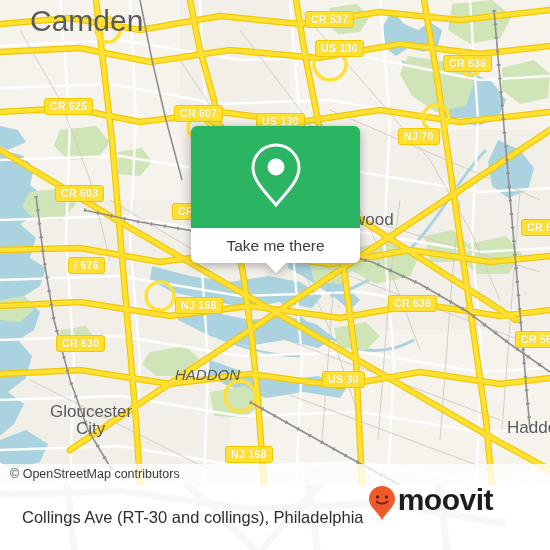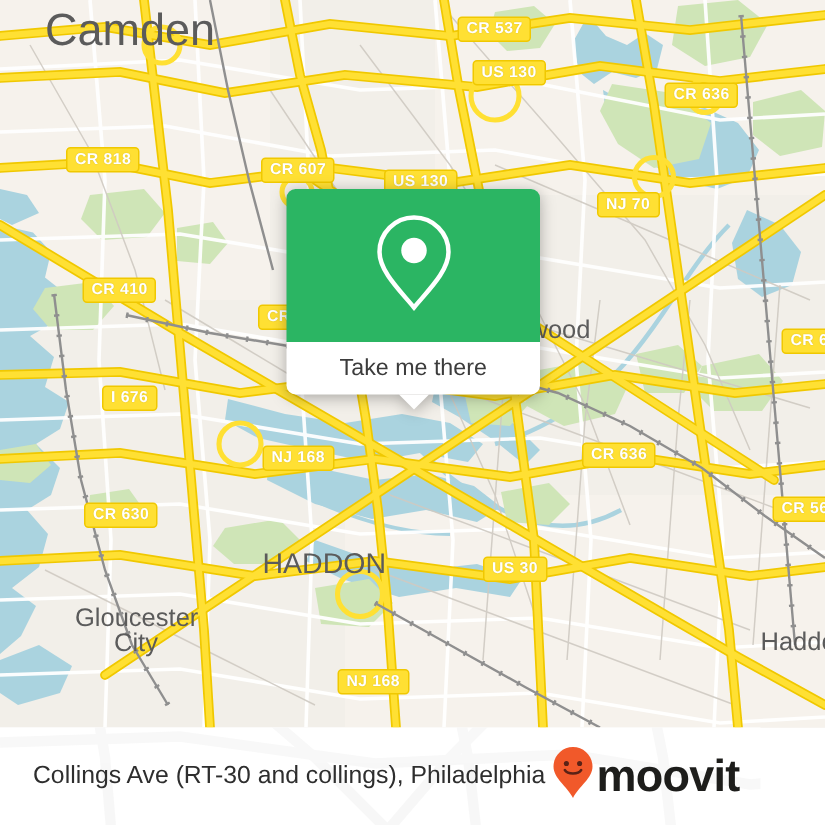--- a/index.html
+++ b/index.html
@@ -40,21 +40,21 @@
   .place {
     position: absolute;
     color: #5b5b5b;
     white-space: nowrap;
     z-index: 25;
     text-align: center;
     line-height: 1.05;
   }
   .place.big  { font-size: 30px; }
   .place.mid  { font-size: 17px; }
-  .place.sml  { font-size: 19px; }
+  .place.sml  { font-size: 15px; font-style: italic; }
 
   
   .attribution {
     position: absolute;
     left: 0; bottom: 0;
     width: 100%;
     background: rgba(255,255,255,.78);
     font-size: 12.5px;
     color: #3a3a3a;
     padding: 3px 0 4px 10px;
@@ -119,21 +119,21 @@
     position: absolute;
     left: 22px; top: 0; height: 65px;
     display: flex; align-items: center;
     font-size: 16.5px;
     color: #2e2e2e;
     z-index: 3;
   }
   .brand {
     position: absolute;
     right: 14px; top: 0; height: 65px;
-    display: flex; align-items: center; gap: 2px;
+    display: flex; align-items: flex-start; gap: 2px;
     z-index: 3;
   }
   .brand-word {
     font-size: 30px;
     font-weight: bold;
     color: #1d1d1b;
     letter-spacing: -.5px;
     line-height: 30px;
   }
 </style>
@@ -285,45 +285,46 @@
         <path d="M84,210 L140,222 L200,232 L260,238 L320,248 L372,262 L420,284 L468,312 L510,344 L550,372"></path>
         <path d="M494,10 L500,80 L506,150 L512,220 L518,290 L524,360 L530,430"></path>
         <path d="M250,402 L300,430 L350,458 L400,485"></path>
       </g>
     </svg>
 
     <div id="shields">
         <div class="shield" style="left: 305px; top: 11px;">CR 537</div>
         <div class="shield" style="left: 315px; top: 40px;">US 130</div>
         <div class="shield" style="left: 443px; top: 55px;">CR 636</div>
-        <div class="shield" style="left: 44px; top: 98px;">CR 818</div>
+        <div class="shield" style="left: 44px; top: 98px;">CR 625</div>
         <div class="shield" style="left: 174px; top: 105px;">CR 607</div>
         <div class="shield" style="left: 256px; top: 113px;">US 130</div>
         <div class="shield" style="left: 398px; top: 128px;">NJ 70</div>
-        <div class="shield" style="left: 55px; top: 185px;">CR 410</div>
+        <div class="shield" style="left: 55px; top: 185px;">CR 603</div>
         <div class="shield" style="left: 172px; top: 203px;">CR</div>
         <div class="shield" style="left: 521px; top: 219px;">CR 6</div>
         <div class="shield" style="left: 68px; top: 257px;">I 676</div>
         <div class="shield" style="left: 175px; top: 297px;">NJ 168</div>
         <div class="shield" style="left: 388px; top: 295px;">CR 636</div>
         <div class="shield" style="left: 515px; top: 331px;">CR 56</div>
         <div class="shield" style="left: 56px; top: 335px;">CR 630</div>
         <div class="shield" style="left: 322px; top: 371px;">US 30</div>
         <div class="shield" style="left: 225px; top: 446px;">NJ 168</div>
       </div>
 
     <div id="places">
         <div class="place big" style="left: 30px; top: 5px;">Camden</div>
         <div class="place mid" style="left: 353px; top: 211px;">wood</div>
         <div class="place sml" style="left: 175px; top: 367px;">HADDON</div>
         <div class="place mid" style="left: 50px; top: 403px;">Gloucester</div>
         <div class="place mid" style="left: 76px; top: 420px;">City</div>
         <div class="place mid" style="left: 507px; top: 419px;">Haddo</div>
       </div>
 
+    <div class="attribution">© OpenStreetMap contributors</div>
   </div>
 
   <div class="card">
     <div class="card-head">
       <span>
         <svg width="52" height="66" viewBox="0 0 52 66" aria-hidden="true">
           <path d="M26 3 C13.3 3 3 13.3 3 26 C3 39 17 52 26 63 C35 52 49 39 49 26 C49 13.3 38.7 3 26 3 Z" fill="none" stroke="#ffffff" stroke-width="3"></path>
           <circle cx="26" cy="25" r="8.5" fill="#ffffff"></circle>
         </svg>
       </span>

